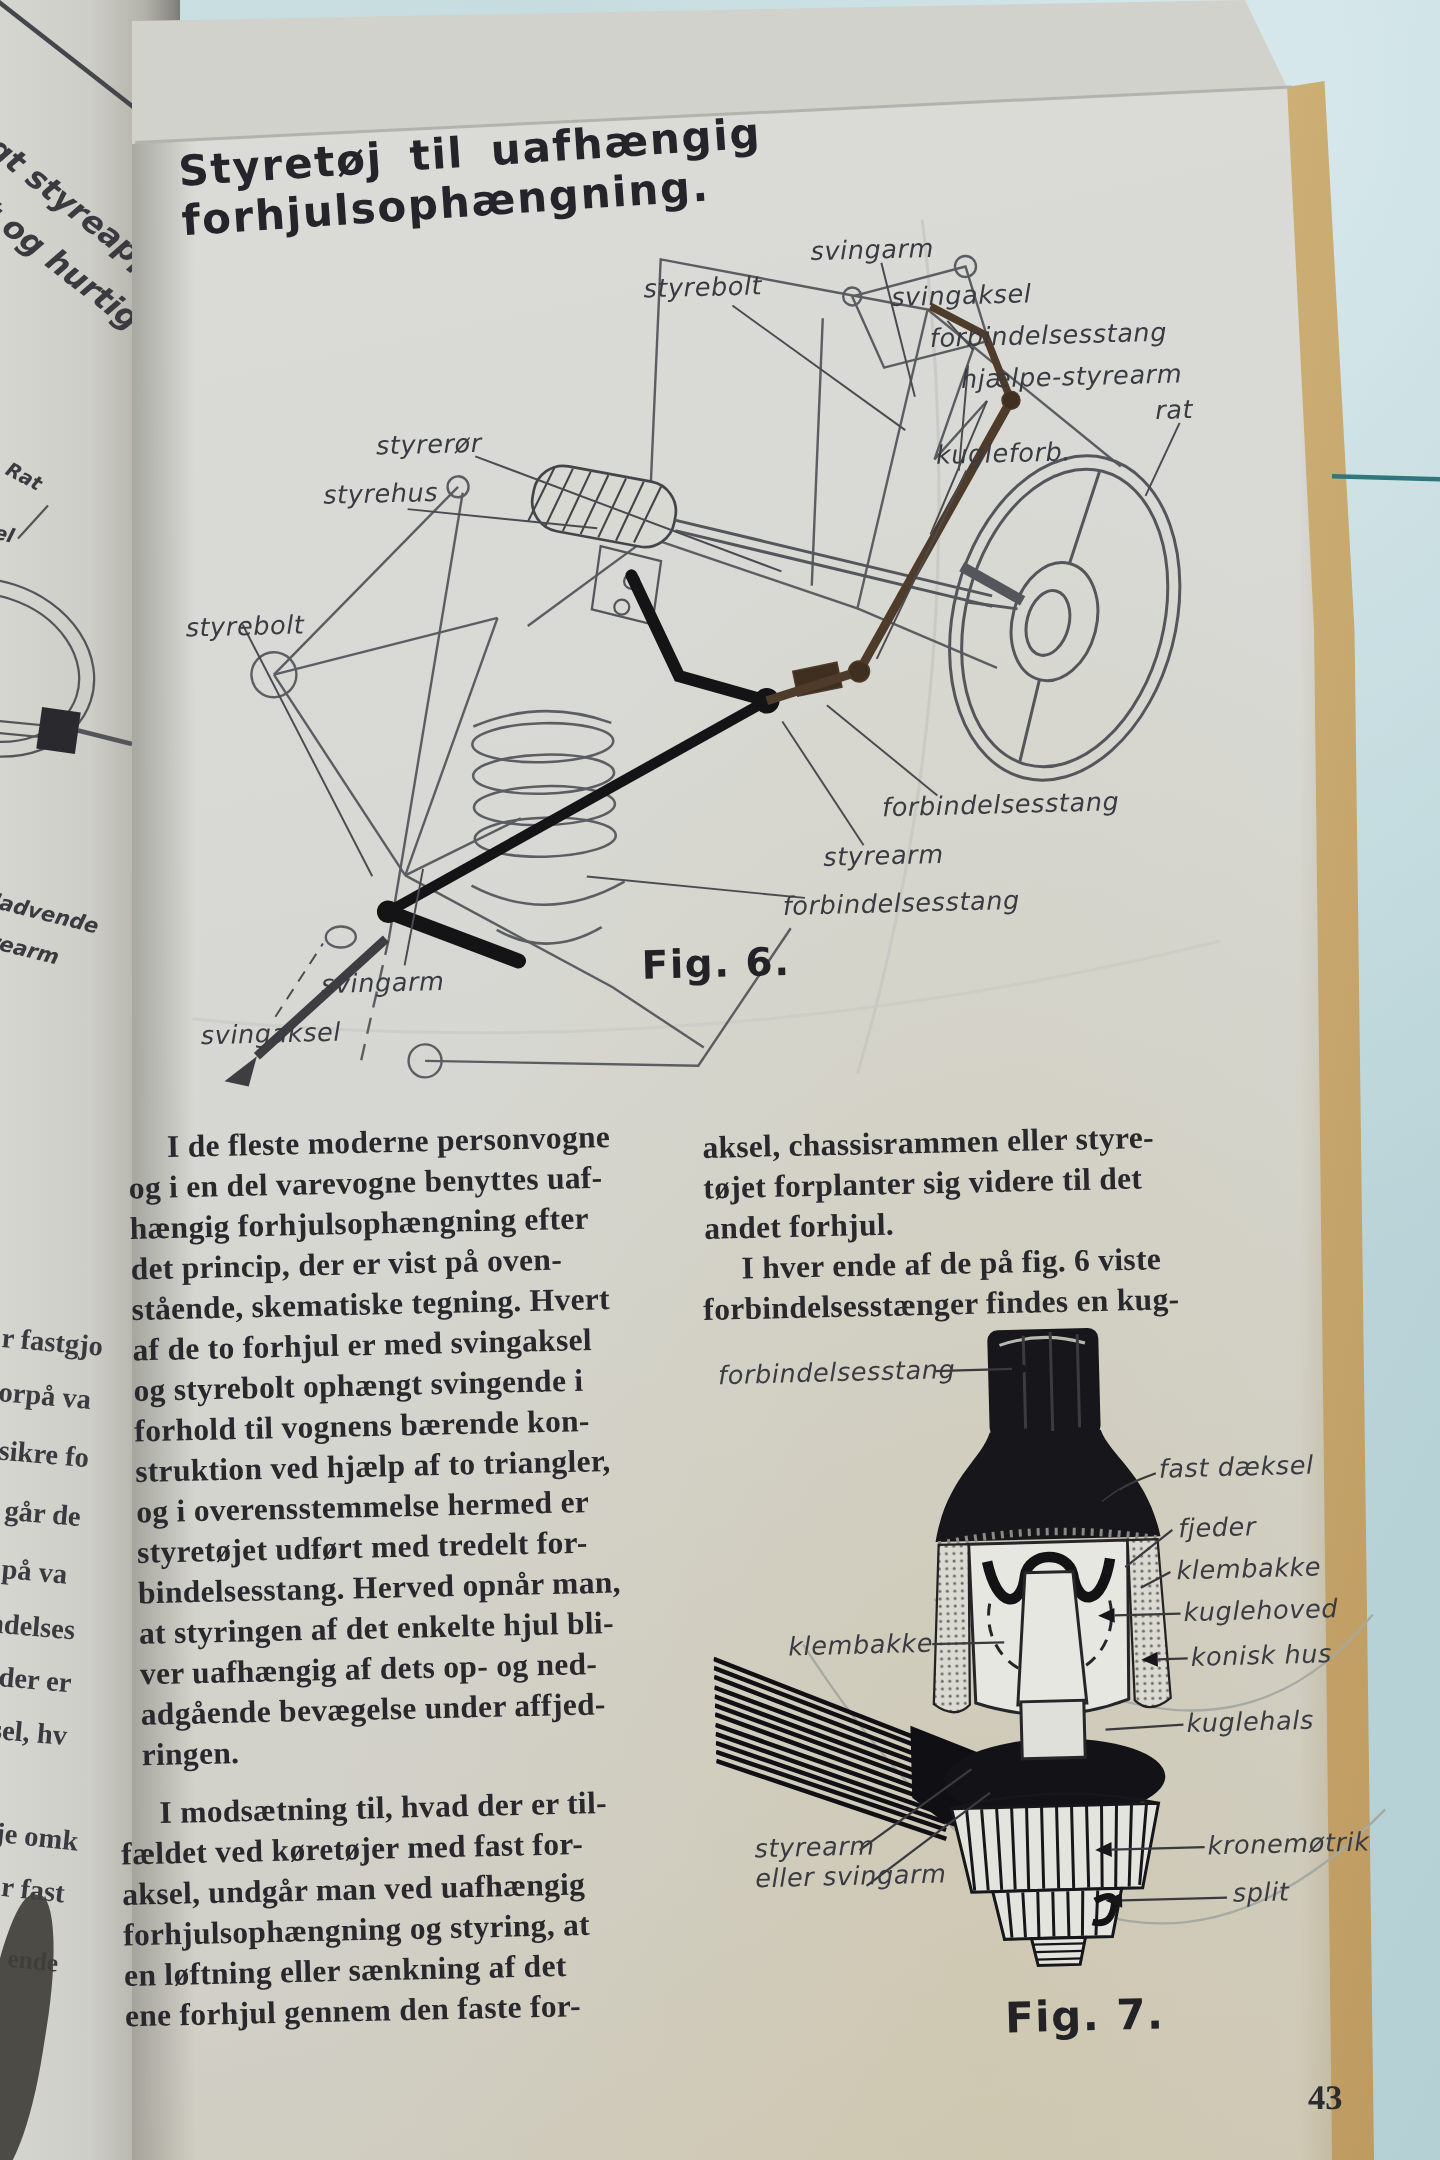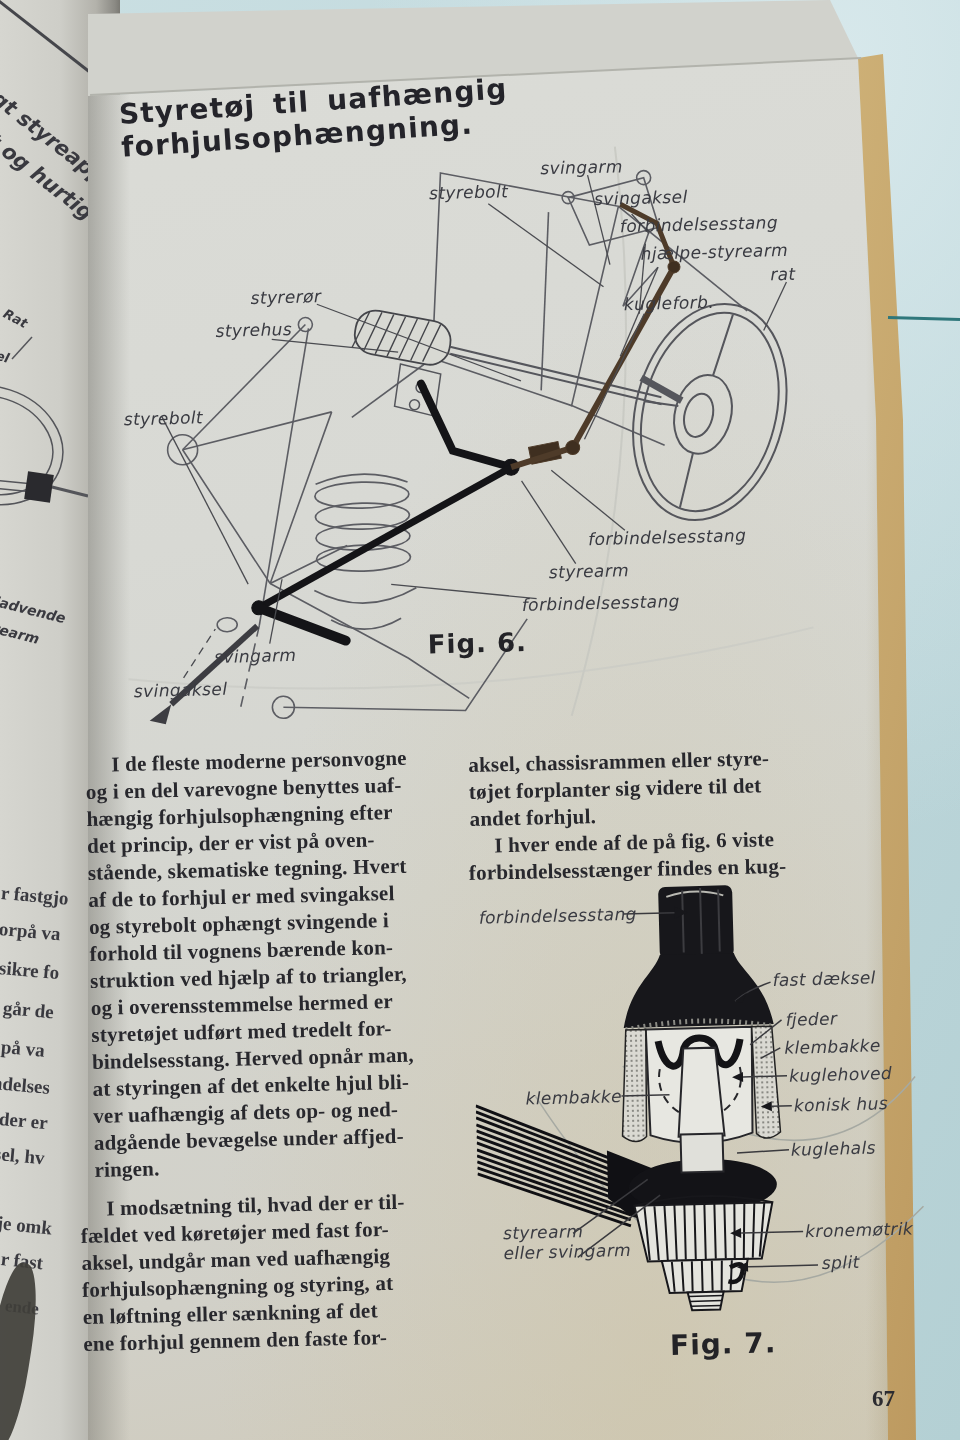--- a/index.html
+++ b/index.html
@@ -347,17 +347,17 @@
     <div class="lbl" style="left:314px;top:186px">kuglehoved</div>
     <div class="lbl" style="left:318px;top:216px">konisk hus</div>
     <div class="lbl" style="left:314px;top:260px">kuglehals</div>
     <div class="lbl" style="left:24px;top:336px">styrearm
 eller svingarm</div>
     <div class="lbl" style="left:326px;top:342px">kronemøtrik</div>
     <div class="lbl" style="left:342px;top:374px">split</div>
     <div class="cap" style="left:188px;top:446px;font-size:28px">Fig. 7.</div>
   </div>
 
-  <div class="abs pagenum">67</div>
+  <div class="abs pagenum">43</div>
 
   <div class="abs spine-shadow"></div>
 
 </div>
 
 </body></html>

